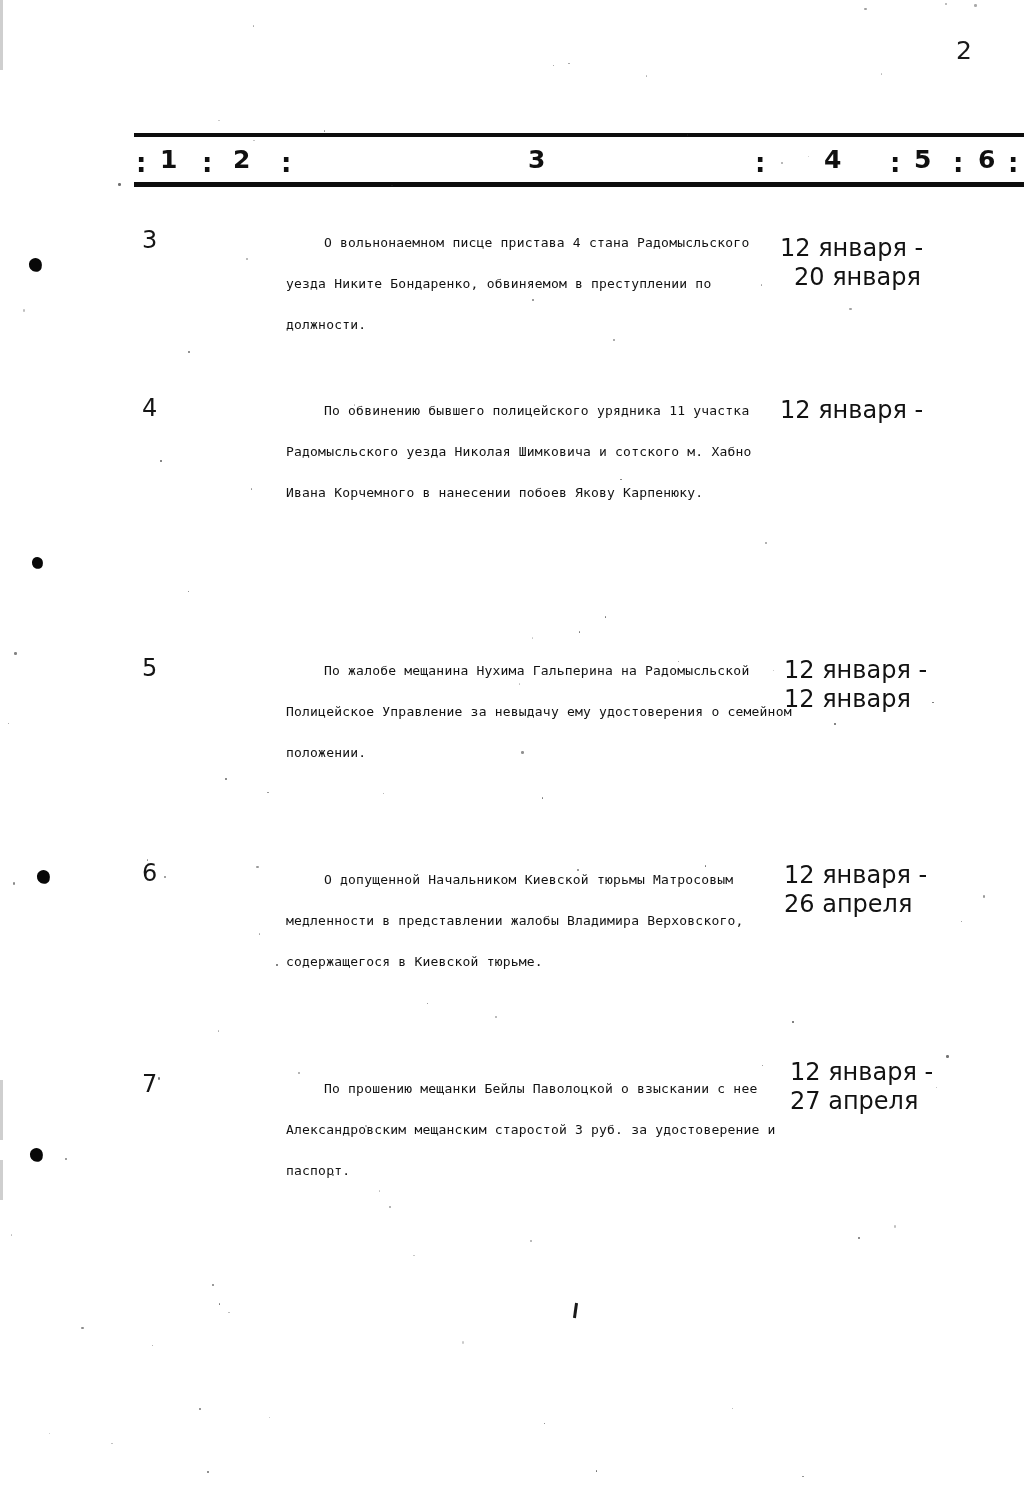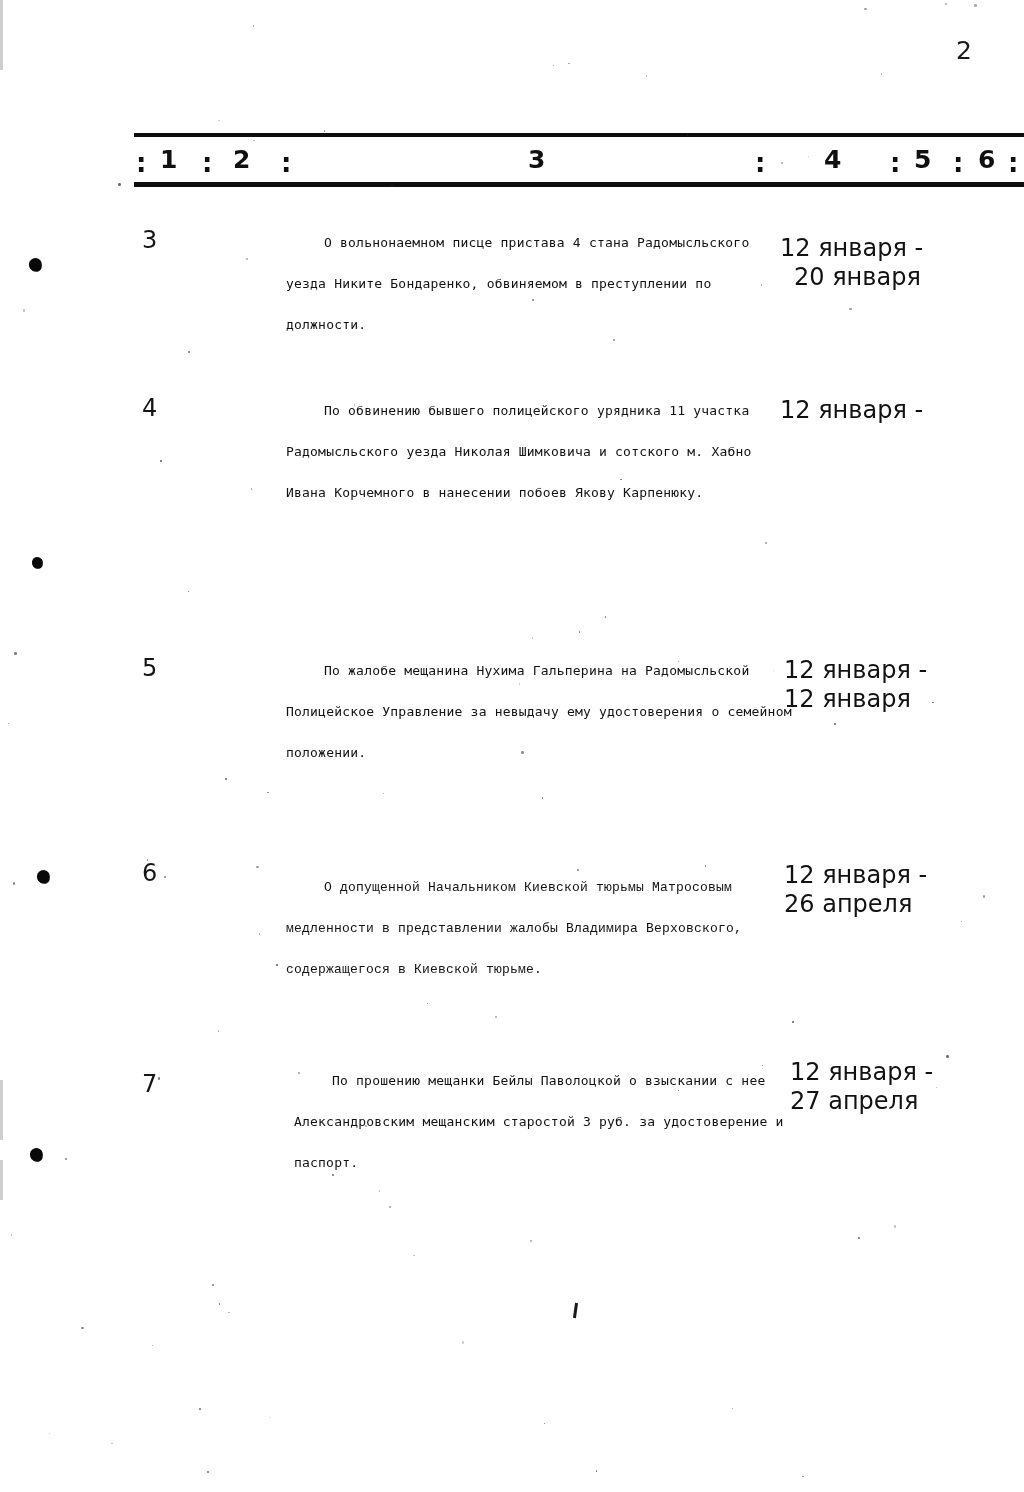--- a/index.html
+++ b/index.html
@@ -165,30 +165,30 @@
     <div class="row-num" style="top:4px;">5</div>
     <div class="row-desc" style="top:0;text-indent:38px;width:512px;">По жалобе мещанина Нухима Гальперина на Радомысльской Полицейское Управление за невыдачу ему удостоверения о семейном положении.</div>
     <div class="row-dates" style="top:6px;left:784px;">
       <span>12 января -</span>
       <span class="d2">12 января</span>
     </div>
   </div>
 
   <div class="row" style="top:855px;">
     <div class="row-num" style="top:4px;">6</div>
-    <div class="row-desc" style="top:12px;text-indent:38px;font-family:Liberation Mono, monospace;">О допущенной Начальником Киевской тюрьмы Матросовым медленности в представлении жалобы Владимира Верховского, содержащегося в Киевской тюрьме.</div>
+    <div class="row-desc" style="top:4px;text-indent:38px;">О допущенной Начальником Киевской тюрьмы Матросовым медленности в представлении жалобы Владимира Верховского, содержащегося в Киевской тюрьме.</div>
     <div class="row-dates" style="top:6px;left:784px;">
       <span>12 января -</span>
       <span class="d2">26 апреля</span>
     </div>
   </div>
 
   <div class="row" style="top:1060px;">
     <div class="row-num" style="top:10px;">7</div>
-    <div class="row-desc" style="top:0;text-indent:38px;width:520px;margin-left:8px;">По прошению мещанки Бейлы Паволоцкой о взыскании с нее Александровским мещанским старостой 3 руб. за удостоверение и паспорт.</div>
+    <div class="row-desc" style="top:8px;text-indent:38px;width:520px;">По прошению мещанки Бейлы Паволоцкой о взыскании с нее Александровским мещанским старостой 3 руб. за удостоверение и паспорт.</div>
     <div class="row-dates" style="top:-2px;left:790px;">
       <span>12 января -</span>
       <span class="d2">27 апреля</span>
     </div>
   </div>
 
   <div class="margin-blot" style="left:29px;top:258px;"></div>
   <div class="margin-blot" style="left:32px;top:557px;width:11px;height:12px;"></div>
   <div class="margin-blot" style="left:37px;top:870px;"></div>
   <div class="margin-blot" style="left:30px;top:1148px;"></div>

